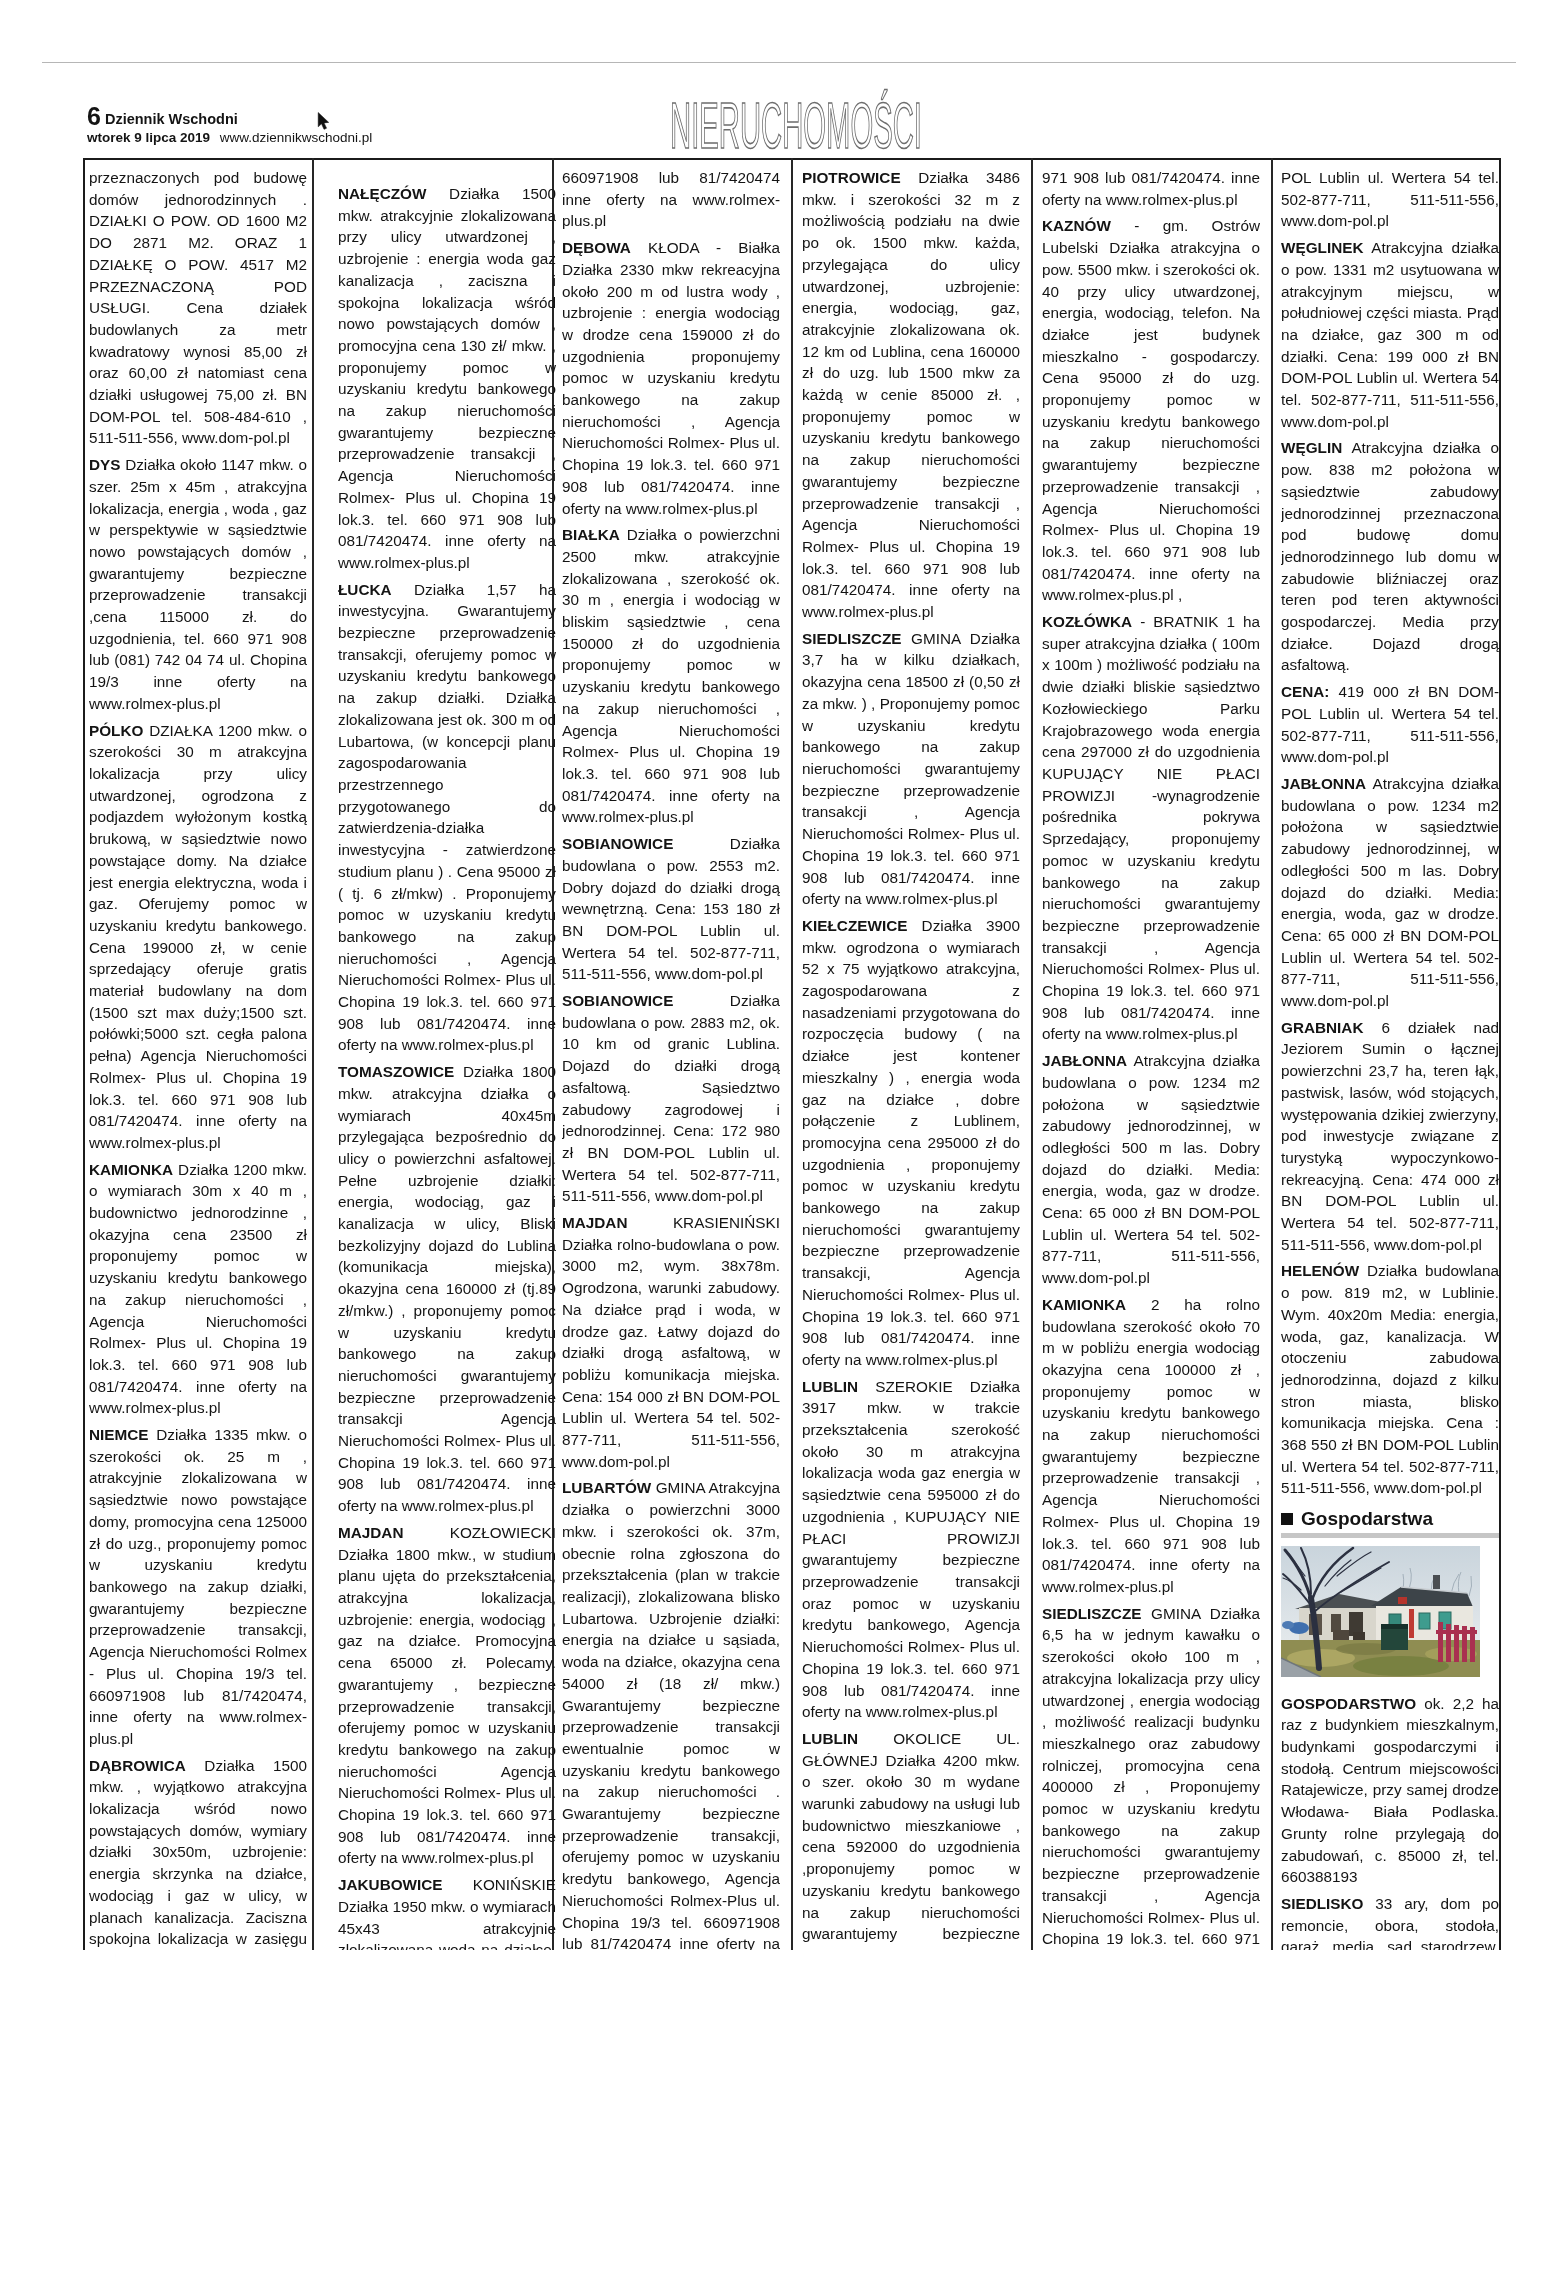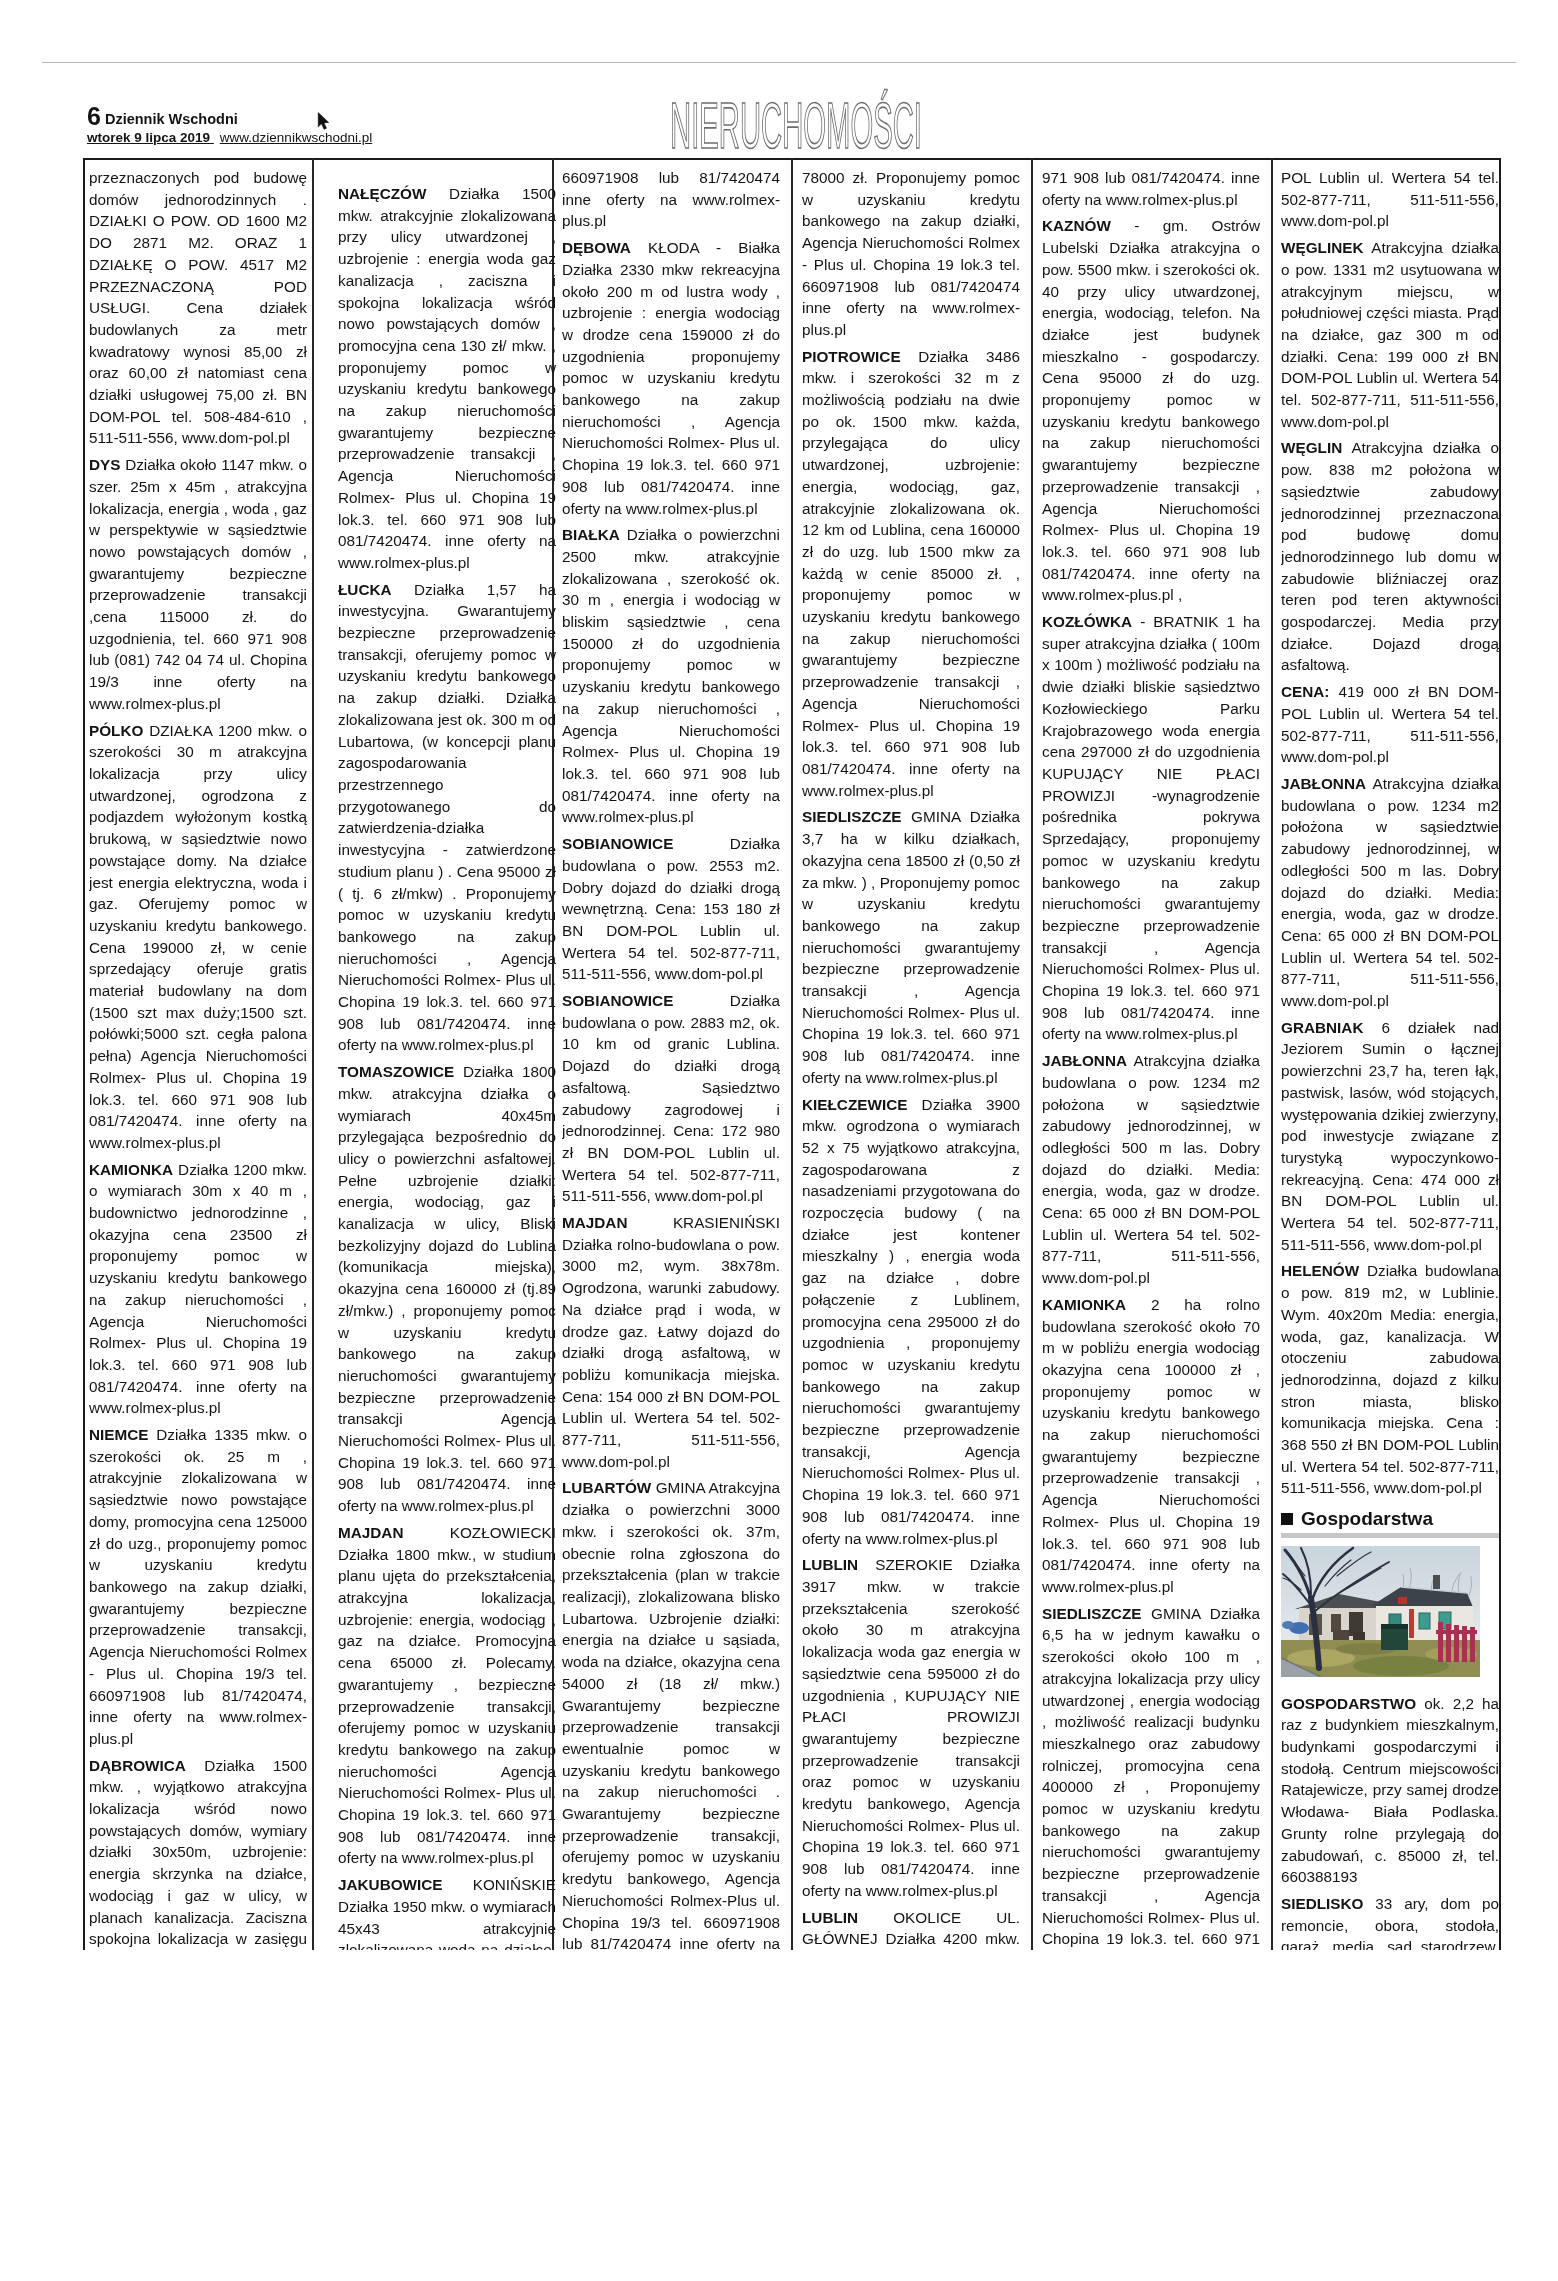--- a/index.html
+++ b/index.html
@@ -3,21 +3,21 @@
 <meta charset="utf-8">
 <style>
   html,body{margin:0;padding:0;background:#ffffff;}
   #page{position:relative;width:1558px;height:1950px;background:#ffffff;
         font-family:"Liberation Sans",sans-serif;color:#141414;overflow:hidden;}
   .hairline-top{position:absolute;left:42px;top:62px;width:1474px;height:1px;background:#b6b6b6;}
   
   #masthead{position:absolute;left:87px;top:104px;}
   #page-num{font-size:25px;font-weight:bold;line-height:25px;display:inline-block;vertical-align:bottom;}
   #paper-name{font-size:14.5px;font-weight:bold;display:inline-block;vertical-align:bottom;margin-left:4px;padding-bottom:2px;}
-  #date-line{font-size:13.5px;margin-top:1px;white-space:nowrap;text-decoration:underline;}
+  #date-line{font-size:13.5px;margin-top:1px;white-space:nowrap;}
   #date-line .date{font-weight:bold;}
   #date-line .site{font-weight:normal;margin-left:6px;}
   #cursor{position:absolute;left:229px;top:8px;}
   
   #section-title-svg{position:absolute;left:556px;top:86px;}
   
   .grid-box{position:absolute;left:83px;top:158px;width:1418px;height:2023px;border:2px solid #1b1b1b;box-sizing:border-box;}
   .vsep{position:absolute;top:158px;height:2023px;width:2px;background:#262626;}
   
   .col{position:absolute;top:167px;height:2008px;width:218px;overflow:hidden;
@@ -77,21 +77,20 @@
         <p><span>660971908 lub 81/7420474 inne oferty na www.rolmex-plus.pl</span></p>
         <p><b>DĘBOWA</b> <span>KŁODA - Białka Działka 2330 mkw rekreacyjna około 200 m od lustra wody , uzbrojenie : energia wodociąg w drodze cena 159000 zł do uzgodnienia proponujemy pomoc w uzyskaniu kredytu bankowego na zakup nieruchomości , Agencja Nieruchomości Rolmex- Plus ul. Chopina 19 lok.3. tel. 660 971 908 lub 081/7420474. inne oferty na www.rolmex-plus.pl</span></p>
         <p><b>BIAŁKA</b> <span>Działka o powierzchni 2500 mkw. atrakcyjnie zlokalizowana , szerokość ok. 30 m , energia i wodociąg w bliskim sąsiedztwie , cena 150000 zł do uzgodnienia proponujemy pomoc w uzyskaniu kredytu bankowego na zakup nieruchomości , Agencja Nieruchomości Rolmex- Plus ul. Chopina 19 lok.3. tel. 660 971 908 lub 081/7420474. inne oferty na www.rolmex-plus.pl</span></p>
         <p><b>SOBIANOWICE</b> <span>Działka budowlana o pow. 2553 m2. Dobry dojazd do działki drogą wewnętrzną. Cena: 153 180 zł BN DOM-POL Lublin ul. Wertera 54 tel. 502-877-711, 511-511-556, www.dom-pol.pl</span></p>
         <p><b>SOBIANOWICE</b> <span>Działka budowlana o pow. 2883 m2, ok. 10 km od granic Lublina. Dojazd do działki drogą asfaltową. Sąsiedztwo zabudowy zagrodowej i jednorodzinnej. Cena: 172 980 zł BN DOM-POL Lublin ul. Wertera 54 tel. 502-877-711, 511-511-556, www.dom-pol.pl</span></p>
         <p><b>MAJDAN</b> <span>KRASIENIŃSKI Działka rolno-budowlana o pow. 3000 m2, wym. 38x78m. Ogrodzona, warunki zabudowy. Na działce prąd i woda, w drodze gaz. Łatwy dojazd do działki drogą asfaltową, w pobliżu komunikacja miejska. Cena: 154 000 zł BN DOM-POL Lublin ul. Wertera 54 tel. 502-877-711, 511-511-556, www.dom-pol.pl</span></p>
         <p><b>LUBARTÓW</b> <span>GMINA Atrakcyjna działka o powierzchni 3000 mkw. i szerokości ok. 37m, obecnie rolna zgłoszona do przekształcenia (plan w trakcie realizacji), zlokalizowana blisko Lubartowa. Uzbrojenie działki: energia na działce u sąsiada, woda na działce, okazyjna cena 54000 zł (18 zł/ mkw.) Gwarantujemy bezpieczne przeprowadzenie transakcji ewentualnie pomoc w uzyskaniu kredytu bankowego na zakup nieruchomości . Gwarantujemy bezpieczne przeprowadzenie transakcji, oferujemy pomoc w uzyskaniu kredytu bankowego, Agencja Nieruchomości Rolmex-Plus ul. Chopina 19/3 tel. 660971908 lub 81/7420474 inne oferty na www.rolmex-plus.pl</span></p>
         <p><b>ORZECHÓW</b> <span>Działka 3200 mkw atrakcyjnie zlokalizowana, szerokość 24 m, od strony ulicy zabudowa zagrodowa, energia, woda, blisko j. Skomelno, cena</span></p>
       </div>
       <div class="col" style="left: 802px;">
-        <p><span>78000 zł. Proponujemy pomoc w uzyskaniu kredytu bankowego na zakup działki, Agencja Nieruchomości Rolmex - Plus ul. Chopina 19 lok.3 tel. 660971908 lub 081/7420474 inne oferty na www.rolmex-plus.pl</span></p>
         <p><b>PIOTROWICE</b> <span>Działka 3486 mkw. i szerokości 32 m z możliwością podziału na dwie po ok. 1500 mkw. każda, przylegająca do ulicy utwardzonej, uzbrojenie: energia, wodociąg, gaz, atrakcyjnie zlokalizowana ok. 12 km od Lublina, cena 160000 zł do uzg. lub 1500 mkw za każdą w cenie 85000 zł. , proponujemy pomoc w uzyskaniu kredytu bankowego na zakup nieruchomości gwarantujemy bezpieczne przeprowadzenie transakcji , Agencja Nieruchomości Rolmex- Plus ul. Chopina 19 lok.3. tel. 660 971 908 lub 081/7420474. inne oferty na www.rolmex-plus.pl</span></p>
         <p><b>SIEDLISZCZE</b> <span>GMINA Działka 3,7 ha w kilku działkach, okazyjna cena 18500 zł (0,50 zł za mkw. ) , Proponujemy pomoc w uzyskaniu kredytu bankowego na zakup nieruchomości gwarantujemy bezpieczne przeprowadzenie transakcji , Agencja Nieruchomości Rolmex- Plus ul. Chopina 19 lok.3. tel. 660 971 908 lub 081/7420474. inne oferty na www.rolmex-plus.pl</span></p>
         <p><b>KIEŁCZEWICE</b> <span>Działka 3900 mkw. ogrodzona o wymiarach 52 x 75 wyjątkowo atrakcyjna, zagospodarowana z nasadzeniami przygotowana do rozpoczęcia budowy ( na działce jest kontener mieszkalny ) , energia woda gaz na działce , dobre połączenie z Lublinem, promocyjna cena 295000 zł do uzgodnienia , proponujemy pomoc w uzyskaniu kredytu bankowego na zakup nieruchomości gwarantujemy bezpieczne przeprowadzenie transakcji, Agencja Nieruchomości Rolmex- Plus ul. Chopina 19 lok.3. tel. 660 971 908 lub 081/7420474. inne oferty na www.rolmex-plus.pl</span></p>
         <p><b>LUBLIN</b> <span>SZEROKIE Działka 3917 mkw. w trakcie przekształcenia szerokość około 30 m atrakcyjna lokalizacja woda gaz energia w sąsiedztwie cena 595000 zł do uzgodnienia , KUPUJĄCY NIE PŁACI PROWIZJI gwarantujemy bezpieczne przeprowadzenie transakcji oraz pomoc w uzyskaniu kredytu bankowego, Agencja Nieruchomości Rolmex- Plus ul. Chopina 19 lok.3. tel. 660 971 908 lub 081/7420474. inne oferty na www.rolmex-plus.pl</span></p>
         <p><b>LUBLIN</b> <span>OKOLICE UL. GŁÓWNEJ Działka 4200 mkw. o szer. około 30 m wydane warunki zabudowy na usługi lub budownictwo mieszkaniowe , cena 592000 do uzgodnienia ,proponujemy pomoc w uzyskaniu kredytu bankowego na zakup nieruchomości gwarantujemy bezpieczne przeprowadzenie transakcji , Agencja Nieruchomości Rolmex- Plus ul. Chopina 19 lok.3. tel. 660</span></p>
       </div>
       <div class="col" style="left: 1042px;">
         <p><span>971 908 lub 081/7420474. inne oferty na www.rolmex-plus.pl</span></p>
         <p><b>KAZNÓW</b> <span>- gm. Ostrów Lubelski Działka atrakcyjna o pow. 5500 mkw. i szerokości ok. 40 przy ulicy utwardzonej, energia, wodociąg, telefon. Na działce jest budynek mieszkalno - gospodarczy. Cena 95000 zł do uzg. proponujemy pomoc w uzyskaniu kredytu bankowego na zakup nieruchomości gwarantujemy bezpieczne przeprowadzenie transakcji , Agencja Nieruchomości Rolmex- Plus ul. Chopina 19 lok.3. tel. 660 971 908 lub 081/7420474. inne oferty na www.rolmex-plus.pl ,</span></p>
         <p><b>KOZŁÓWKA</b> <span>- BRATNIK 1 ha super atrakcyjna działka ( 100m x 100m ) możliwość podziału na dwie działki bliskie sąsiedztwo Kozłowieckiego Parku Krajobrazowego woda energia cena 297000 zł do uzgodnienia KUPUJĄCY NIE PŁACI PROWIZJI -wynagrodzenie pośrednika pokrywa Sprzedający, proponujemy pomoc w uzyskaniu kredytu bankowego na zakup nieruchomości gwarantujemy bezpieczne przeprowadzenie transakcji , Agencja Nieruchomości Rolmex- Plus ul. Chopina 19 lok.3. tel. 660 971 908 lub 081/7420474. inne oferty na www.rolmex-plus.pl</span></p>

